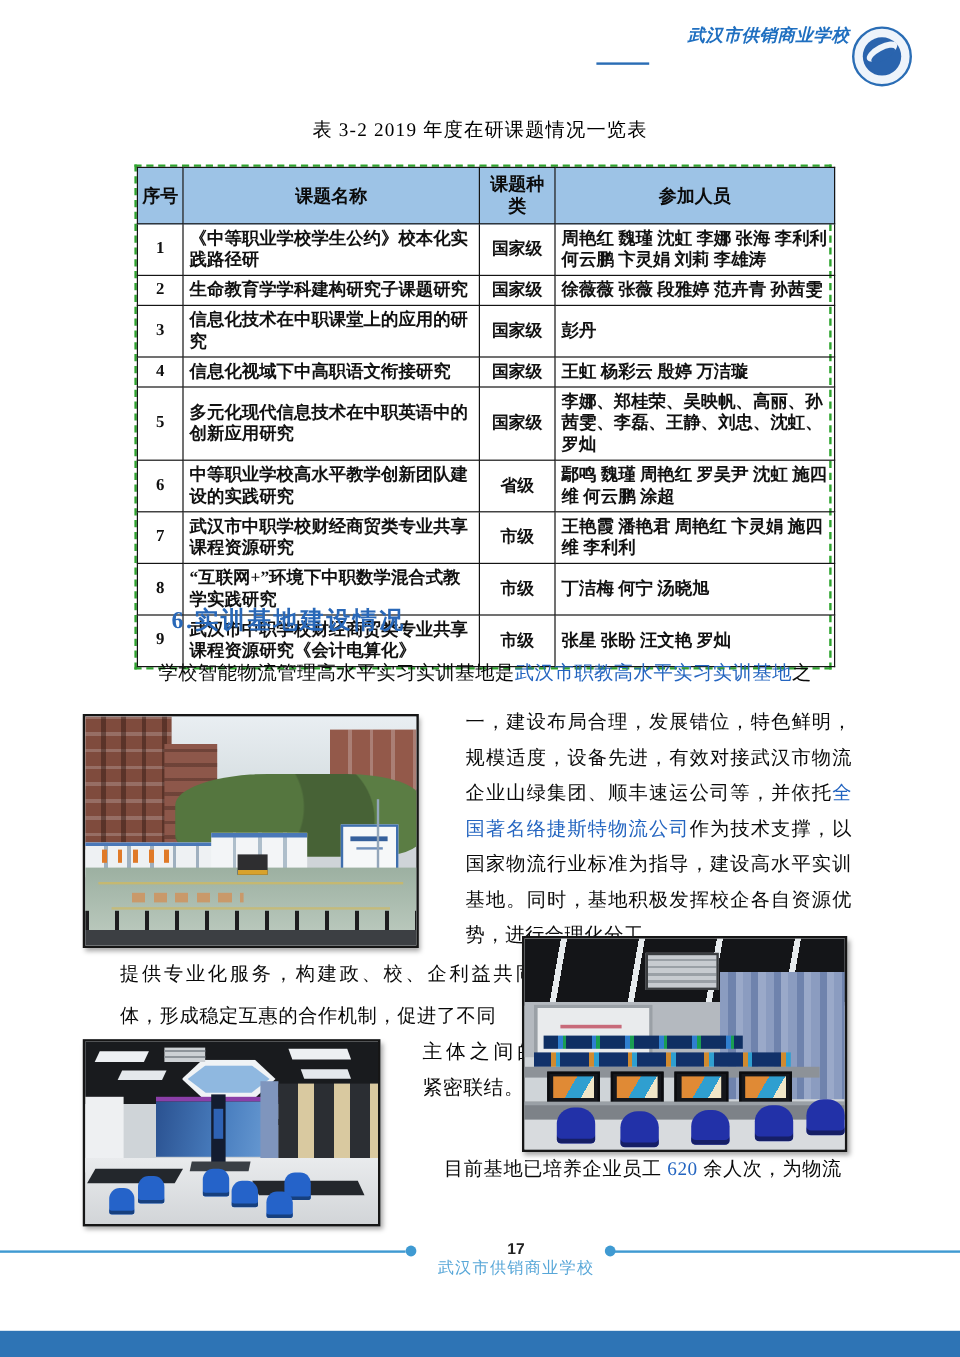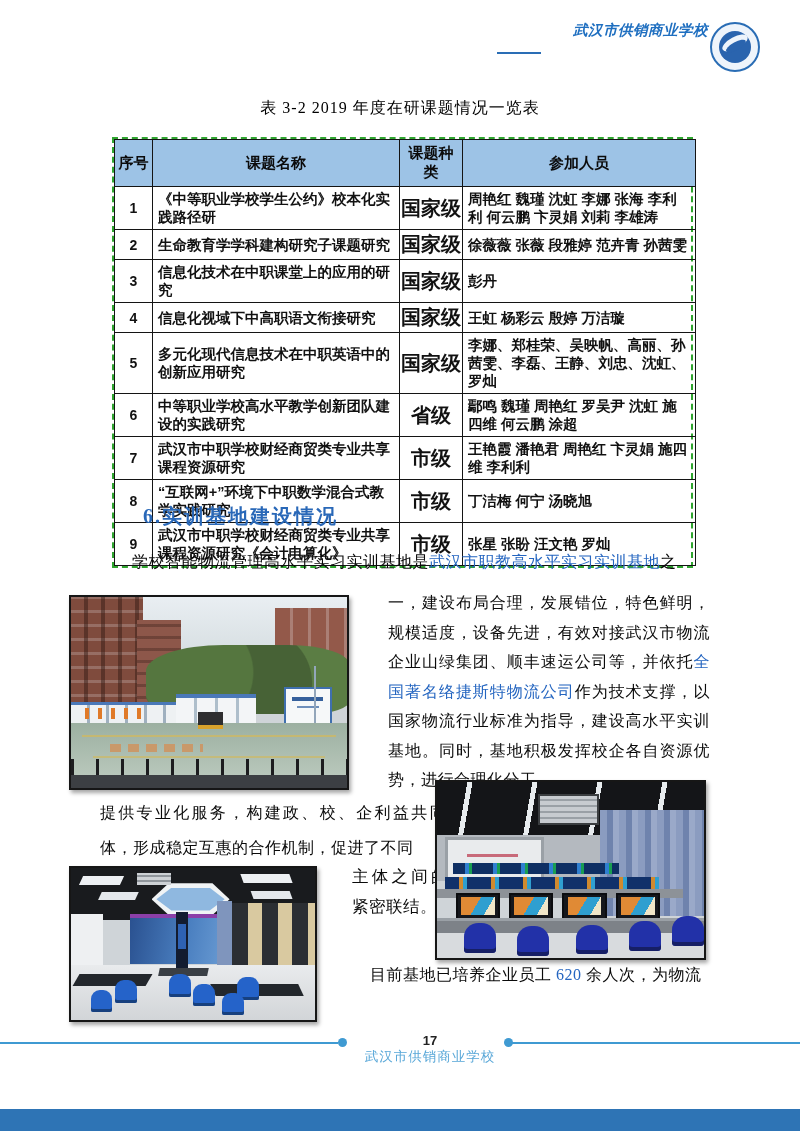--- a/index.html
+++ b/index.html
@@ -14,27 +14,27 @@
     border:2px solid #2a6db5;background:#eef4fb;}
   .logo .inner{position:absolute;top:7px;left:7px;width:32px;height:32px;border-radius:50%;background:#2a64ae;}
   .logo .swoosh{position:absolute;top:13px;left:9px;width:28px;height:12px;border-radius:50%;
     background:#eef4fb;transform:rotate(-28deg);}
   .logo .swoosh2{position:absolute;top:18px;left:13px;width:22px;height:8px;border-radius:50%;
     background:#2a64ae;transform:rotate(-28deg);}
   
   .tbl-title{position:absolute;top:98px;left:0;width:800px;text-align:center;font-size:16px;color:#000;letter-spacing:1px;}
   .tbl-wrap{position:absolute;top:137px;left:112px;width:577px;border:2px dashed #2fa52f;background:#fff;padding:0px;}
   table.topics{border-collapse:collapse;width:100%;table-layout:fixed;
-    font-family:Liberation Sans, sans-serif;}
+    font-family:Liberation Serif, serif;}
   table.topics th,table.topics td{border:1.6px solid #141414;vertical-align:middle;}
   table.topics th{background:#9dc3e6;color:#0b0b0b;font-size:15px;font-weight:bold;padding:4px 2px;}
   td.col-no{width:33px;text-align:center;font-size:14px;font-weight:600;}
   th.h-no{width:33px;} th.h-name{width:242px;} th.h-type{width:58px;} th.h-members{width:228px;}
   td.col-name{width:242px;text-align:left;font-size:14.5px;font-weight:600;padding:3px 5px;line-height:18px;}
-  td.col-type{width:58px;text-align:center;font-size:20px;font-weight:600;}
+  td.col-type{width:58px;text-align:center;font-size:14px;font-weight:600;}
   td.col-members{width:228px;text-align:left;font-size:14.5px;font-weight:600;padding:3px 5px;line-height:18px;}
   
   .sec-heading{position:absolute;top:503px;left:143px;font-size:20px;font-weight:bold;color:#2968b8;letter-spacing:2px;text-align:right;}
   .para{position:absolute;font-size:16px;color:#0a0a0a;text-align:justify;letter-spacing:.5px;}
   .para .em-blue{color:#2465c0;}
   .pA{top:549px;left:100px;width:612px;line-height:26px;text-indent:2em;}
   .pB{top:588px;left:388px;width:322px;line-height:29.5px;}
   .pC{top:795px;left:100px;width:346px;line-height:35px;}
   .pD{top:862px;left:352px;width:96px;line-height:30px;font-size:16.5px;}
   .pE{top:962px;left:338px;width:372px;line-height:26px;text-indent:2em;}

